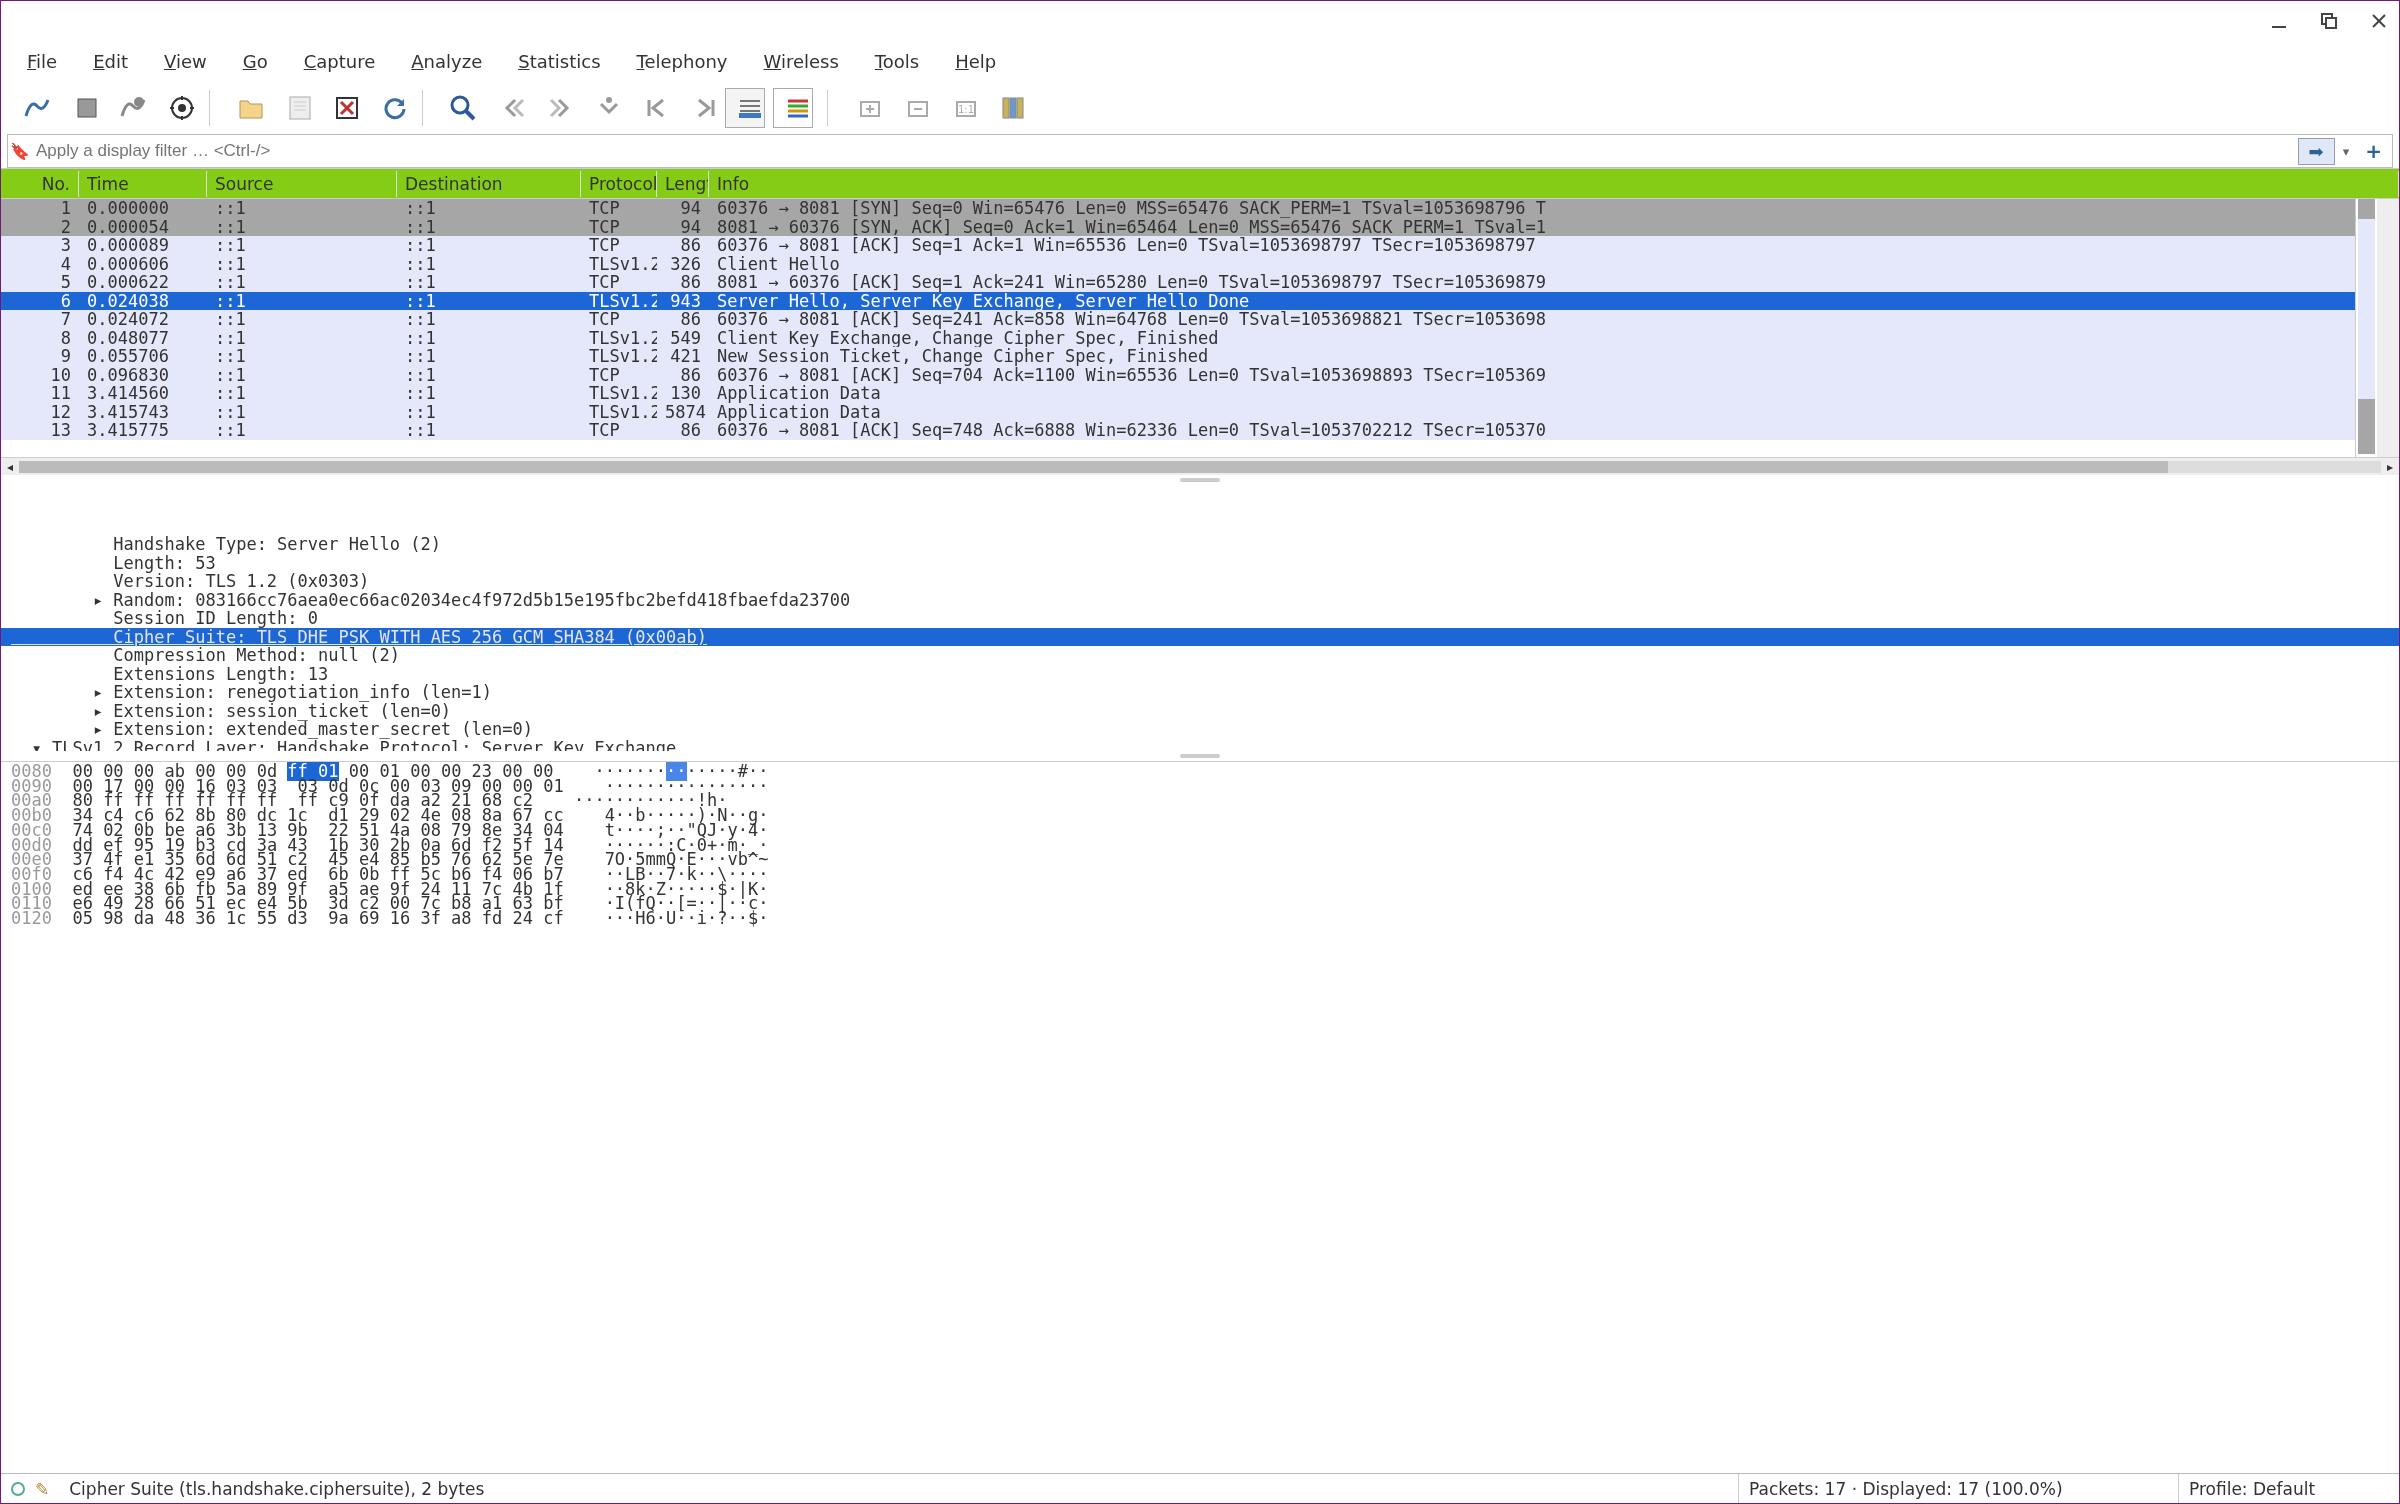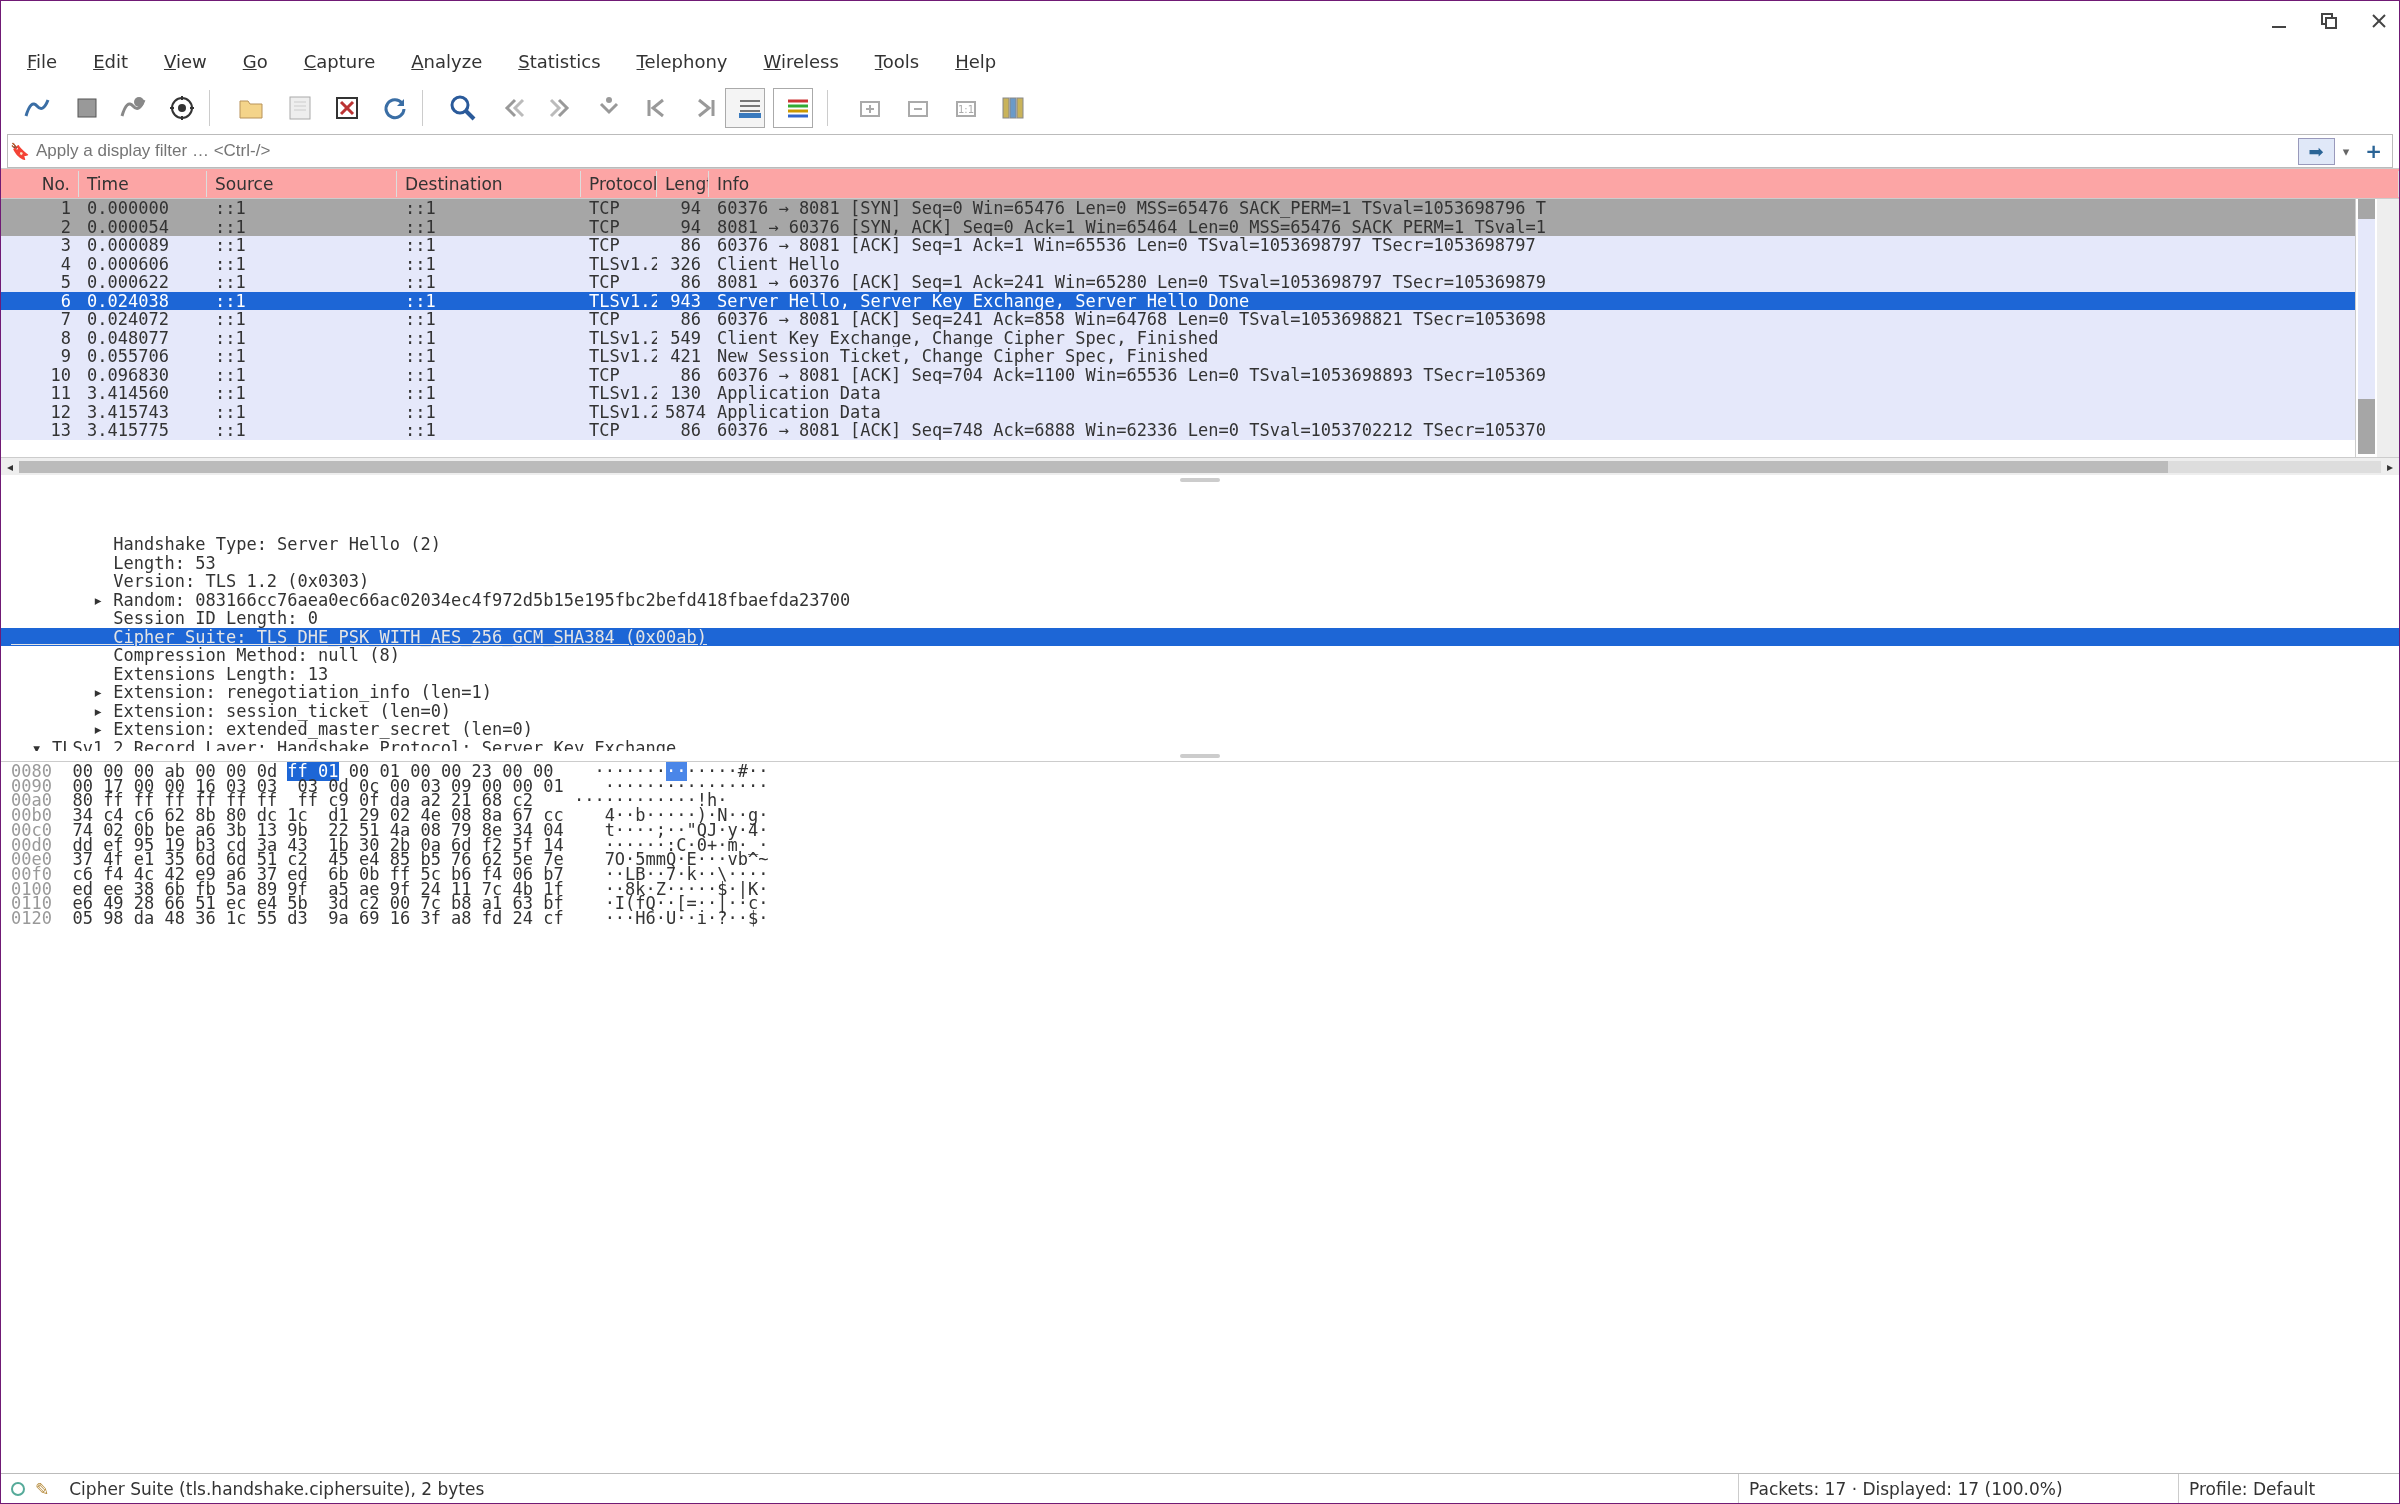--- a/index.html
+++ b/index.html
@@ -20,21 +20,21 @@
   .toolbar .sep { width: 1px; height: 36px; background: #ccc; margin: 0 6px;}
   
   .filterbar { display:flex; align-items:center; border:1px solid #bbb; margin: 0 6px; height: 34px; }
   .filterbar .bm { width: 24px; text-align:center; color:#2a6496; font-size:16px; }
   .filterbar input { flex:1; border:none; outline:none; font-size:17px; padding:4px; color:#888; }
   .filterbar .go-btn { background:#e0e8f8; border:1px solid #99b; padding:2px 10px; margin:2px; color:#2a6496; font-size:18px;}
   .filterbar .drop { padding:0 6px; color:#666;}
   .filterbar .plus { padding:0 10px; color:#2a6496; font-size:20px; font-weight:bold;}
   
   .packet-list { border-top:1px solid #ccc; position:relative; }
-  .pl-header { display:flex; background:#fca5a5; border-bottom:1px solid #ccc; font-size:17px; height:30px; align-items:center;}
+  .pl-header { display:flex; background:#84cc16; border-bottom:1px solid #ccc; font-size:17px; height:30px; align-items:center;}
   .pl-header .col { padding:3px 8px; border-right:1px solid #ddd; white-space:nowrap; overflow:hidden;}
   .pl-body { font-size:17px; line-height: 18.5px; height: 258px; overflow:hidden; position:relative;}
   .pl-row { display:flex; white-space:nowrap; }
   .pl-row .col { padding:0 8px; overflow:hidden; white-space:nowrap;}
   .col-no { width:78px; text-align:right;}
   .col-time { width:128px;}
   .col-src { width:190px;}
   .col-dst { width:184px;}
   .col-proto { width:76px;}
   .col-len { width:52px; text-align:right;}
@@ -401,21 +401,21 @@
       <div class="grip"></div>
     </div>
 
   <div class="details mono" id="details">
       <div class="row">          Handshake Type: Server Hello (2)</div>
       <div class="row">          Length: 53</div>
       <div class="row">          Version: TLS 1.2 (0x0303)</div>
       <div class="row">        ▸ Random: 083166cc76aea0ec66ac02034ec4f972d5b15e195fbc2befd418fbaefda23700</div>
       <div class="row">          Session ID Length: 0</div>
       <div class="row sel">          Cipher Suite: TLS_DHE_PSK_WITH_AES_256_GCM_SHA384 (0x00ab)</div>
-      <div class="row">          Compression Method: null (8)</div>
+      <div class="row">          Compression Method: null (2)</div>
       <div class="row">          Extensions Length: 13</div>
       <div class="row">        ▸ Extension: renegotiation_info (len=1)</div>
       <div class="row">        ▸ Extension: session_ticket (len=0)</div>
       <div class="row">        ▸ Extension: extended_master_secret (len=0)</div>
       <div class="row">  ▾ TLSv1.2 Record Layer: Handshake Protocol: Server Key Exchange</div>
     </div>
 
   <div class="splitter">
       <div class="grip"></div>
     </div>

